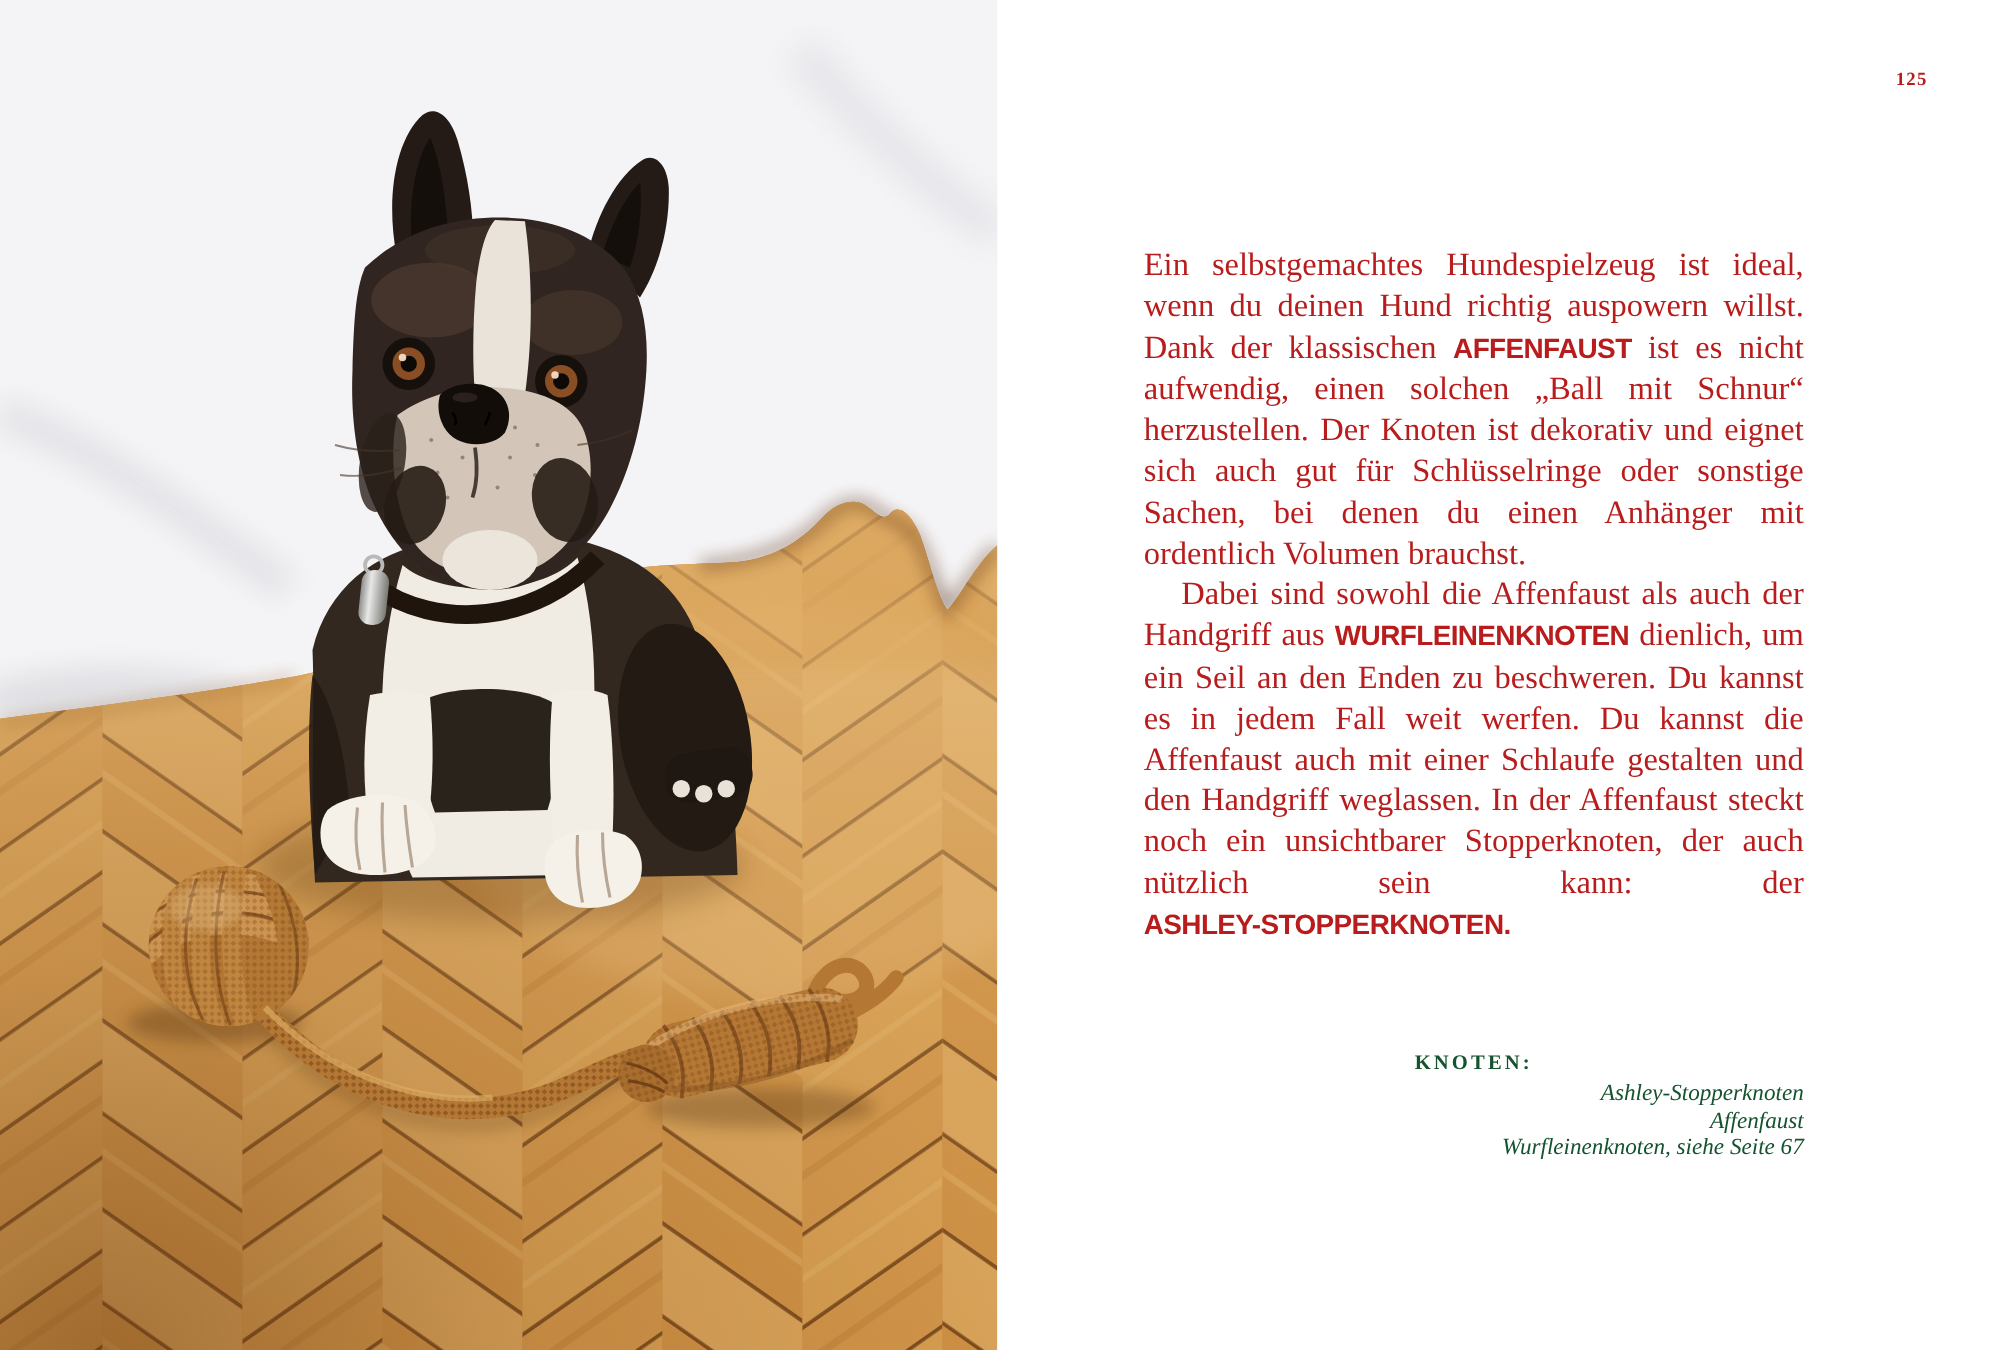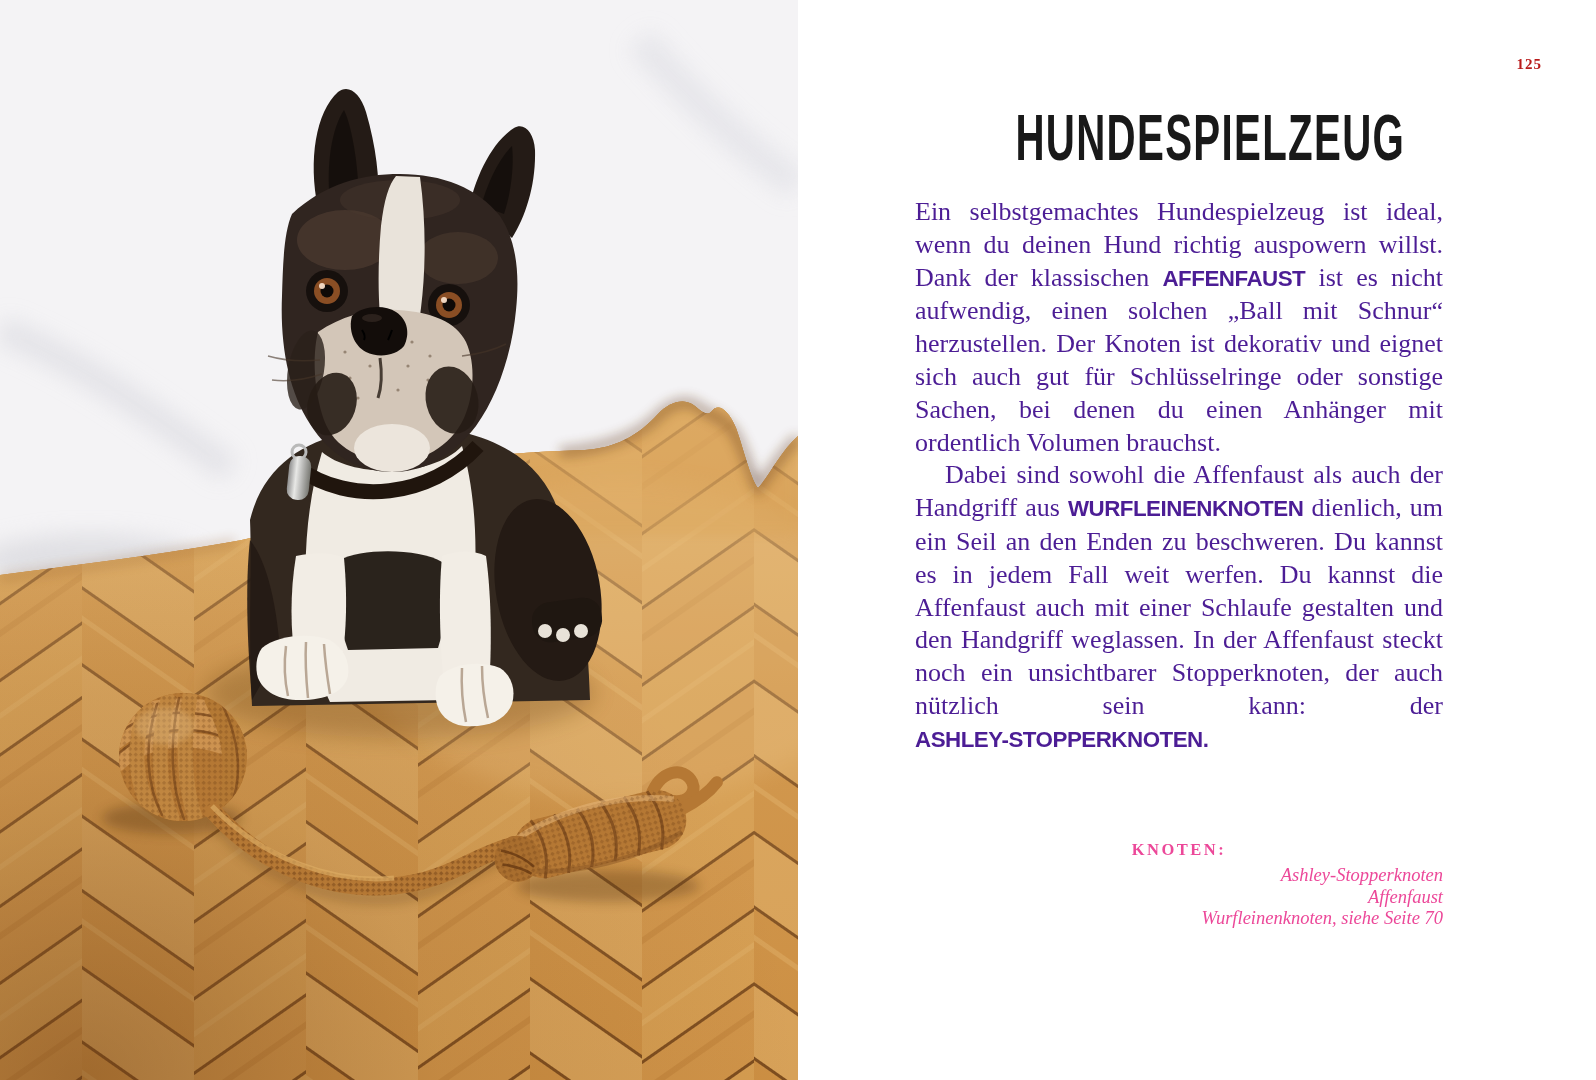--- a/index.html
+++ b/index.html
@@ -5,25 +5,25 @@
   html,body{margin:0;padding:0;background:#ffffff;}
   .spread{position:relative;width:1596px;height:1080px;overflow:hidden;background:#ffffff;font-family:"Liberation Serif",serif;}
   
   .photo-page{position:absolute;left:0;top:0;width:798px;height:1080px;overflow:hidden;background:#f3f2f4;}
   .photo-page svg{display:block;}
   
   .text-page{position:absolute;left:798px;top:0;width:798px;height:1080px;background:#ffffff;}
   .pagenum{position:absolute;top:56px;right:54px;font:700 15px "Liberation Serif",serif;letter-spacing:1px;color:#b91c1c;}
   .title{position:absolute;top:108px;left:117px;width:528px;text-align:center;white-space:nowrap;}
   .title-text{display:inline-block;font-family:"Liberation Sans",sans-serif;font-weight:700;font-size:61px;line-height:1;letter-spacing:2px;color:#191919;transform:scale(0.66,1.05);transform-origin:center;}
-  .body-text{position:absolute;top:196px;left:117px;width:528px;font-size:26px;line-height:32.8px;color:#4c1d95;text-align:justify;}
+  .body-text{position:absolute;top:196px;left:117px;width:528px;font-size:26px;line-height:32.8px;color:#b91c1c;text-align:justify;}
   .body-text p{margin:0;padding:0;}
   .body-text p.indent{text-indent:30px;}
   .caps{font-family:"Liberation Sans",sans-serif;font-weight:700;font-size:0.86em;letter-spacing:-0.5px;font-stretch:condensed;white-space:nowrap;}
-  .footer{position:absolute;top:840px;left:117px;width:528px;text-align:center;color:#ec4899;}
+  .footer{position:absolute;top:840px;left:117px;width:528px;text-align:center;color:#14532d;}
   .f-head{font:700 16.5px "Liberation Serif",serif;letter-spacing:2.5px;margin-bottom:5px;}
   .f-item{font:italic 18.5px "Liberation Serif",serif;line-height:21.5px;text-align:right;}
   .f-gap{height:16px;}
 </style>
 </head>
 <body>
 
 <div class="spread">
 
   <div class="photo-page">
@@ -230,31 +230,28 @@
           <path d="M -100,-8 C -88,-2 -78,6 -72,16 M -102,6 C -92,10 -82,16 -76,22" stroke="#744317" stroke-width="2.5" fill="none"></path>
           <circle cx="-86" cy="4" r="23" fill="url(#ropeTex)" opacity="0.5"></circle>
         </g>
       </g>
     </svg>
   </div>
 
   <div class="text-page">
     <div class="pagenum">125</div>
 
-    <div class="title">
-      <span class="title-text">HUNDESPIELZEUG</span>
-    </div>
 
     <div class="body-text">
       <p><span>Ein selbstgemachtes Hundespielzeug ist ideal, wenn du deinen Hund richtig auspowern willst. Dank der klassischen </span><span class="caps">AFFENFAUST</span><span> ist es nicht aufwendig, einen solchen „Ball mit Schnur“ herzustellen. Der Knoten ist dekorativ und eignet sich auch gut für Schlüsselringe oder sonstige Sachen, bei denen du einen Anhänger mit ordentlich Volumen brauchst.</span></p>
       <p class="indent"><span>Dabei sind sowohl die Affenfaust als auch der Handgriff aus </span><span class="caps">WURFLEINENKNOTEN</span><span> dienlich, um ein Seil an den Enden zu beschweren. Du kannst es in jedem Fall weit werfen. Du kannst die Affenfaust auch mit einer Schlaufe gestalten und den Handgriff weglassen. In der Affenfaust steckt noch ein unsichtbarer Stopperknoten, der auch nützlich sein kann: der </span><span class="caps">ASHLEY-STOPPERKNOTEN.</span></p>
     </div>
 
     <div class="footer">
       <div class="f-head">KNOTEN:</div>
       <div class="f-item">Ashley-Stopperknoten</div>
       <div class="f-item">Affenfaust</div>
-      <div class="f-item">Wurfleinenknoten, siehe Seite 70</div>
+      <div class="f-item">Wurfleinenknoten, siehe Seite 67</div>
       <div class="f-gap"></div>
     </div>
   </div>
 
 </div>
 
 </body></html>

